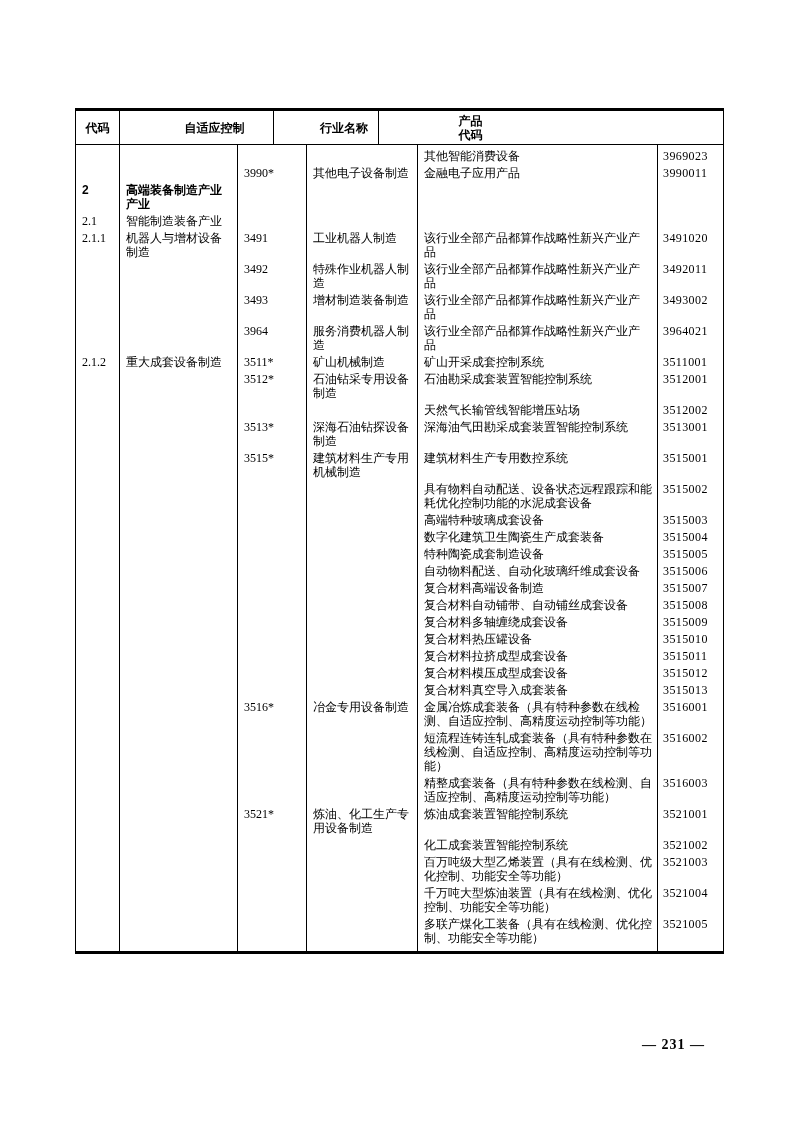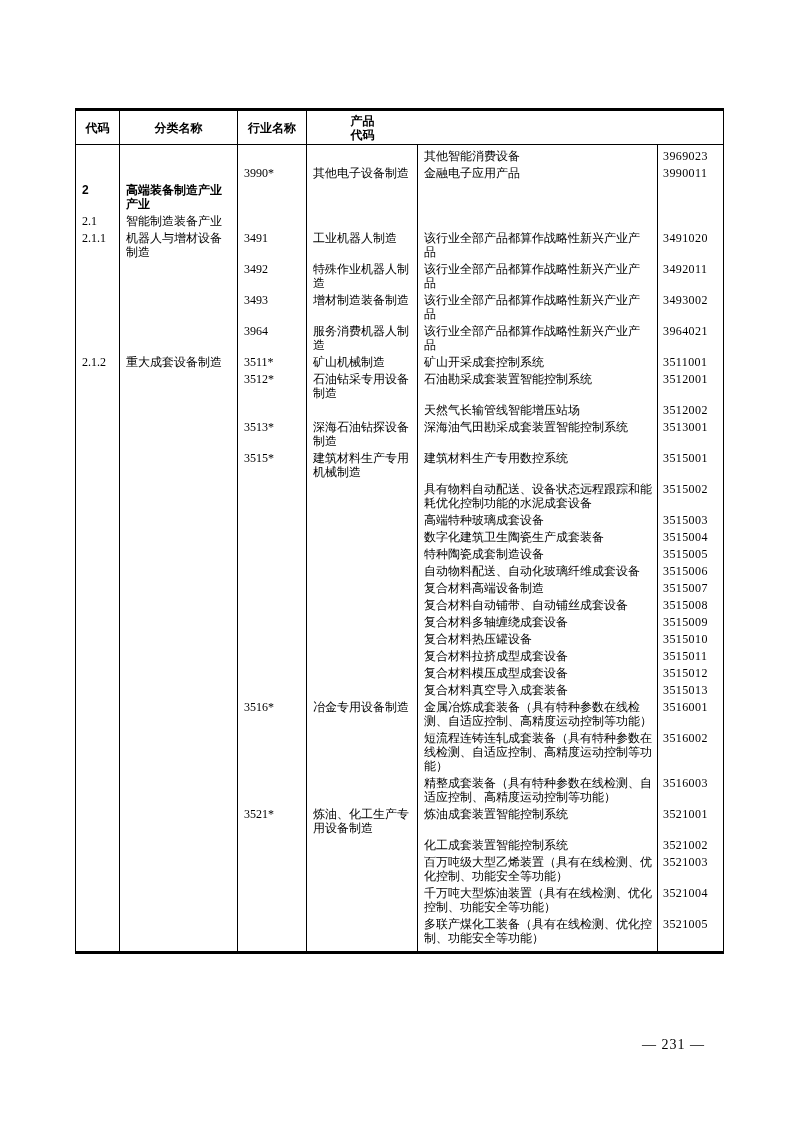--- a/index.html
+++ b/index.html
@@ -19,20 +19,21 @@
     box-sizing:border-box;
     border-left:1px solid #000;
     border-right:1px solid #000;
     border-top:3px solid #000;
     border-bottom:3px solid #000;
   }
   .thead{
     display:grid;
     grid-template-columns:44px 118px 69px 111px 240px 65px;
     border-bottom:1px solid #000;
+    gap:36px;
   }
   .thead .hcell{
     display:flex;align-items:center;justify-content:center;
     text-align:center;
     white-space:pre-line;
     font-family:"Liberation Sans","DejaVu Sans",sans-serif;
     font-weight:bold;
     font-size:12px;line-height:14px;
     min-height:31px;
     padding:1px 2px;
@@ -72,32 +73,33 @@
       linear-gradient(#000,#000) 230px 0/1px 100% no-repeat,
       linear-gradient(#000,#000) 341px 0/1px 100% no-repeat,
       linear-gradient(#000,#000) 581px 0/1px 100% no-repeat;
   }
   .trow .cell{border-right:none;} 
   .page-number{
     position:absolute;
     top:1036px;right:88px;
     font-size:14px;line-height:18px;
     letter-spacing:1px;
+    font-weight:bold;
   }
 </style>
 </head>
 <body>
 
 <div class="page">
 
   <div class="doc-table">
 
     <div class="thead">
       <div class="hcell">代码</div>
-      <div class="hcell">分类名称</div>
+      <div class="hcell">自适应控制</div>
       <div class="hcell">行业名称</div>
       <div class="hcell">产品
 代码</div>
     </div>
 
     <div class="tbody">
         <div class="trow">
           <div class="cell c0"></div>
           <div class="cell c1"></div>
           <div class="cell c2"></div>

